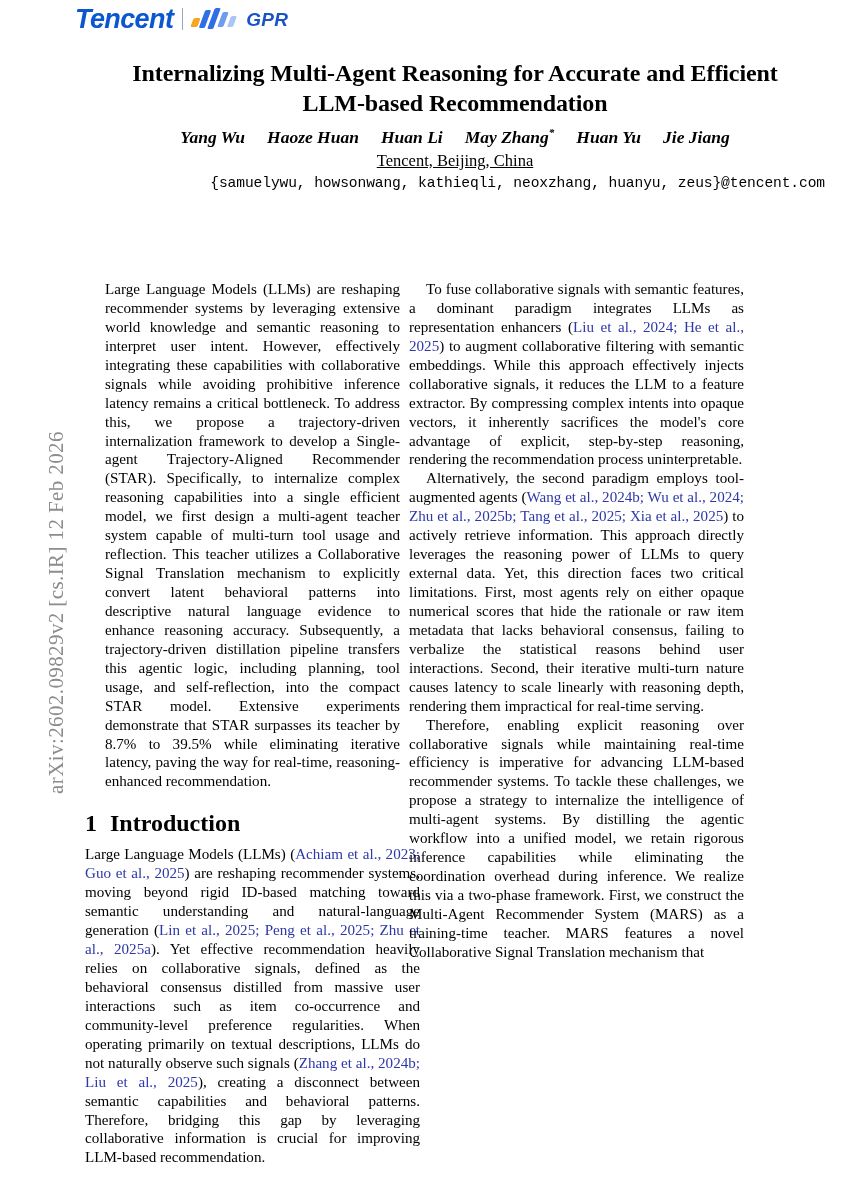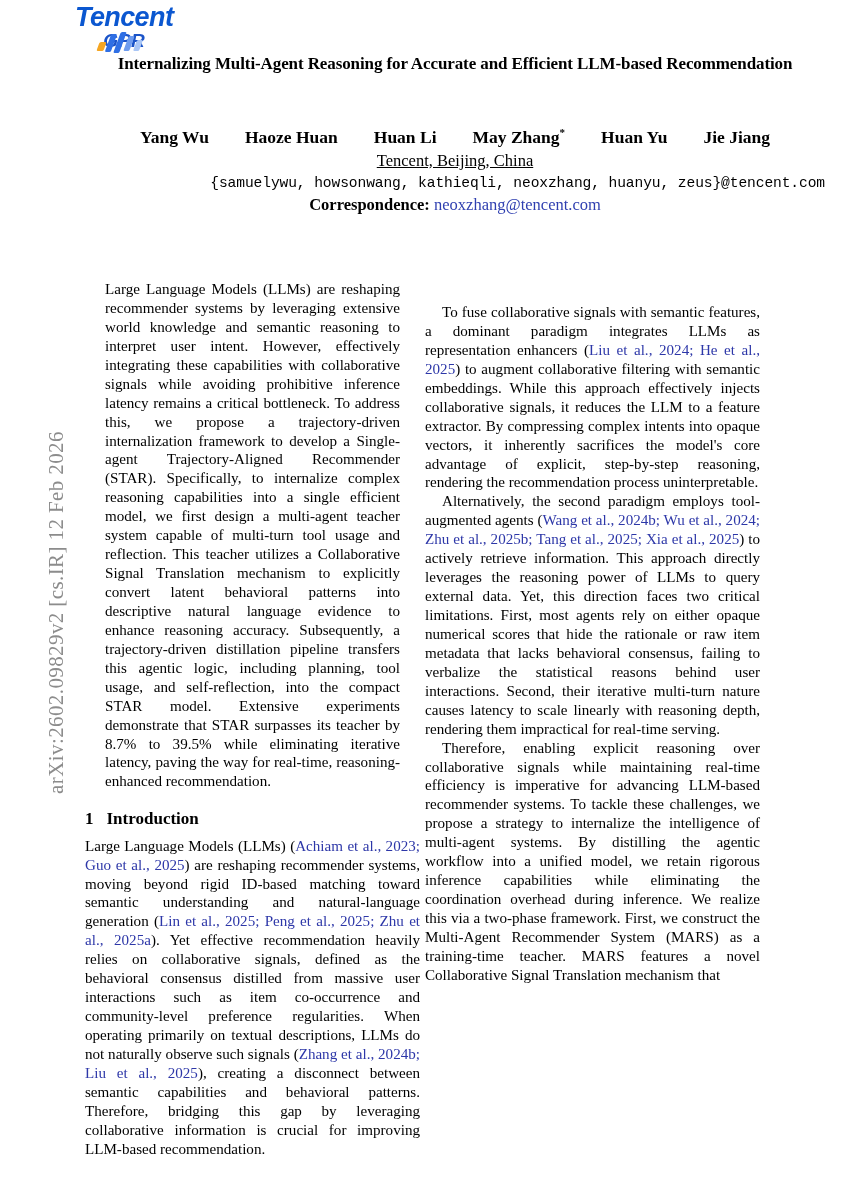--- a/index.html
+++ b/index.html
@@ -42,21 +42,20 @@
   }
 
   
   .logo-bar {
     position: absolute;
     left: 15px;
     top: 4px;
     display: flex;
     align-items: center;
     height: 30px;
-    flex-direction: column;
   }
   .logo-tencent {
     font-family: "Liberation Sans", "DejaVu Sans", sans-serif;
     font-size: 27px;
     font-weight: bold;
     font-style: italic;
     letter-spacing: -0.6px;
     color: #0B57D0;
     line-height: 1;
   }
@@ -94,37 +93,37 @@
     line-height: 1;
   }
 
   
   .title {
     position: absolute;
     left: 45px;
     top: 42px;
     width: 700px;
     text-align: center;
-    font-size: 17px;
+    font-size: 24px;
     font-weight: bold;
     line-height: 1.26;
     letter-spacing: -0.1px;
   }
 
   
   .authors {
     position: absolute;
     left: 45px;
     top: 126px;
     width: 700px;
     text-align: center;
     font-size: 17.5px;
     font-weight: bold;
   }
-  .authors .au { margin: 0 18px; white-space: nowrap; }
+  .authors .au { margin: 0 11px; white-space: nowrap; font-style: italic; }
   .authors sup { font-size: 11px; font-weight: bold; vertical-align: super; }
 
   .affiliation {
     position: absolute;
     left: 45px;
     top: 151px;
     width: 700px;
     text-align: center;
     font-size: 16.5px;
     text-decoration: underline;
@@ -155,36 +154,36 @@
     position: absolute;
     top: 280px;
     width: 335px;
     font-size: 15.1px;
     line-height: 1.255;
     text-align: justify;
     text-justify: inter-word;
     hyphens: none;
   }
   .col-left  { left: 25px; }
-  .col-right { left: 365px; margin-top: 23px; }
+  .col-right { left: 349px; }
 
   .abstract-head {
     text-align: center;
     font-size: 17.5px;
     font-weight: bold;
     margin: 0 0 9px 0;
   }
   .abstract-body {
     padding: 0 20px;
     text-align: justify;
   }
   .abstract-body p { margin: 0; }
 
   .section-head {
-    font-size: 17px;
+    font-size: 24px;
     font-weight: bold;
     margin: 17px 0 7px 0;
     text-align: left;
   }
   .section-head .num { margin-right: 13px; }
 
   .col p { margin: 0; }
   .col p.indent { text-indent: 17px; }
 
   .cite { color: #2D37A8; }
@@ -210,24 +209,20 @@
   </div>
 
   <h1 class="title">Internalizing Multi-Agent Reasoning for Accurate and Efficient LLM-based Recommendation</h1>
 
   <div class="authors">
     <span class="au"><span>Yang Wu</span><sup></sup></span><span class="au"><span>Haoze Huan</span><sup></sup></span><span class="au"><span>Huan Li</span><sup></sup></span><span class="au"><span>May Zhang</span><sup>*</sup></span><span class="au"><span>Huan Yu</span><sup></sup></span><span class="au"><span>Jie Jiang</span><sup></sup></span>
   </div>
 
   <div class="affiliation">Tencent, Beijing, China</div>
   <div class="emails">{samuelywu, howsonwang, kathieqli, neoxzhang, huanyu, zeus}@tencent.com</div>
-  <div class="correspondence">
-    <span class="lbl">Correspondence:</span>
-    <span class="mail">neoxzhang@tencent.com</span>
-  </div>
 
   <div class="col col-left">
 
     <div class="abstract-body">
       <p>Large Language Models (LLMs) are reshaping recommender systems by leveraging extensive world knowledge and semantic reasoning to interpret user intent. However, effectively integrating these capabilities with collaborative signals while avoiding prohibitive inference latency remains a critical bottleneck. To address this, we propose a trajectory-driven internalization framework to develop a Single-agent Trajectory-Aligned Recommender (STAR). Specifically, to internalize complex reasoning capabilities into a single efficient model, we first design a multi-agent teacher system capable of multi-turn tool usage and reflection. This teacher utilizes a Collaborative Signal Translation mechanism to explicitly convert latent behavioral patterns into descriptive natural language evidence to enhance reasoning accuracy. Subsequently, a trajectory-driven distillation pipeline transfers this agentic logic, including planning, tool usage, and self-reflection, into the compact STAR model. Extensive experiments demonstrate that STAR surpasses its teacher by 8.7% to 39.5% while eliminating iterative latency, paving the way for real-time, reasoning-enhanced recommendation.</p>
     </div>
 
     <div class="section-head">
       <span class="num">1</span><span>Introduction</span>
     </div>

